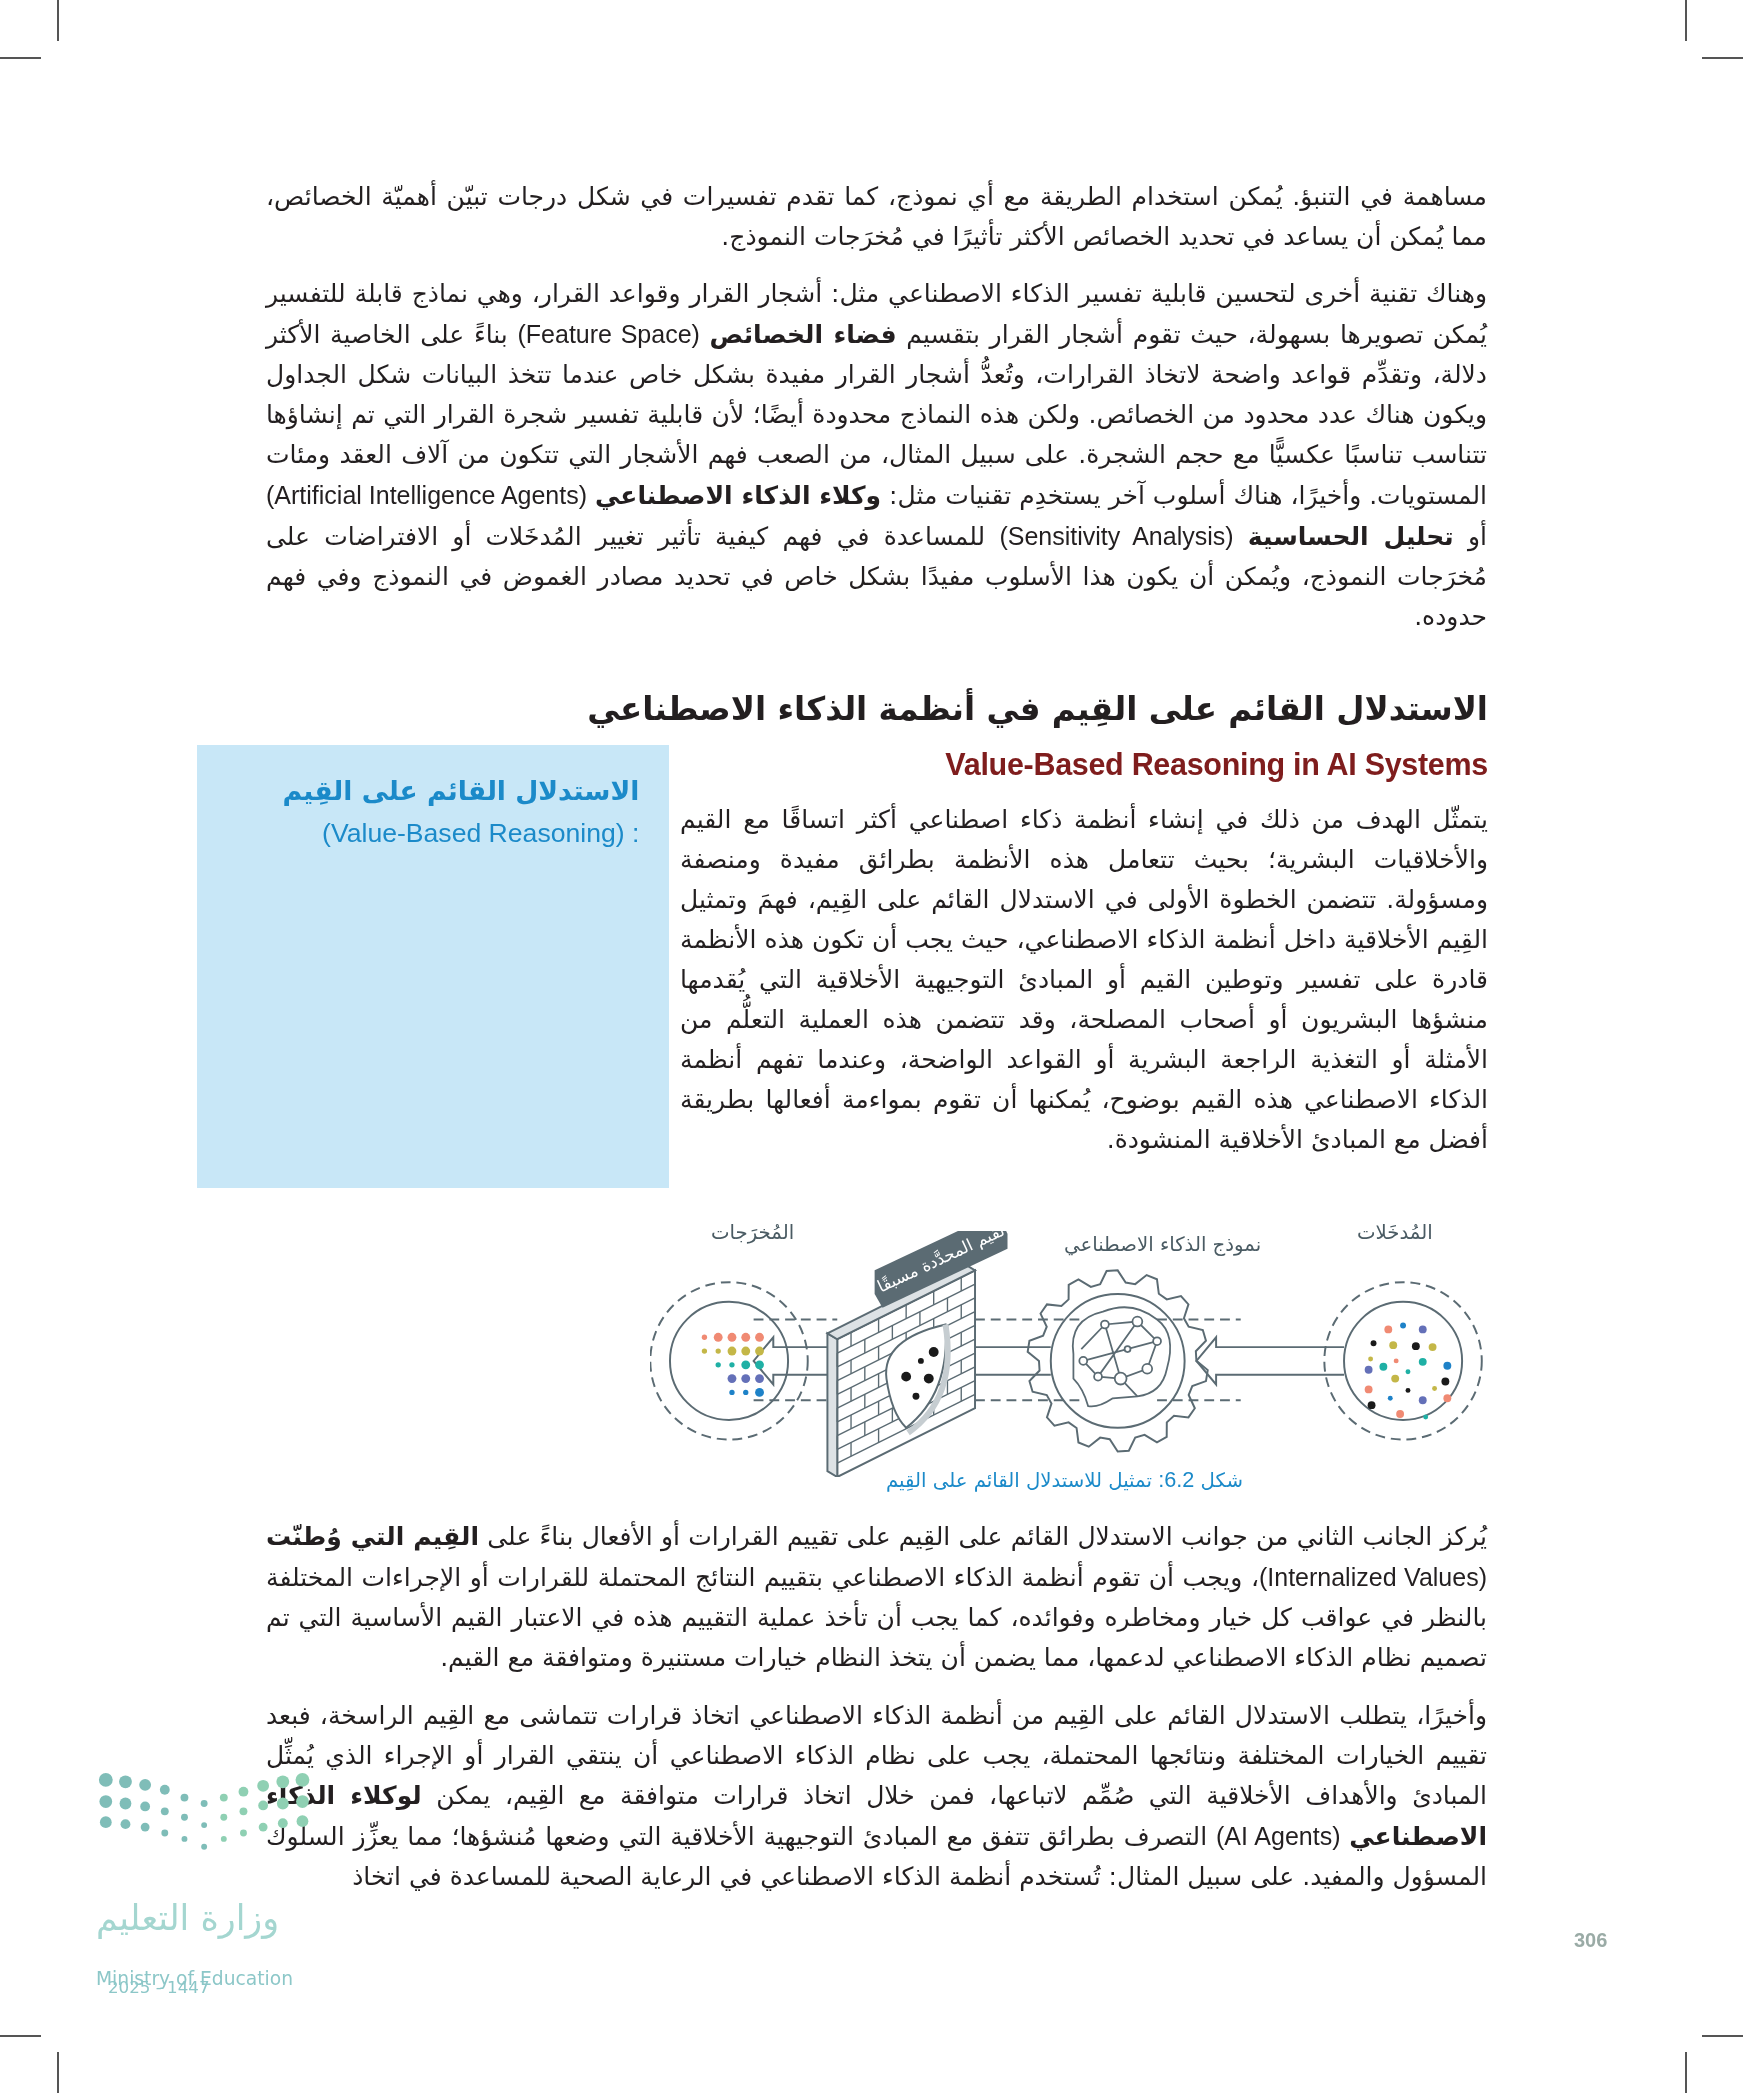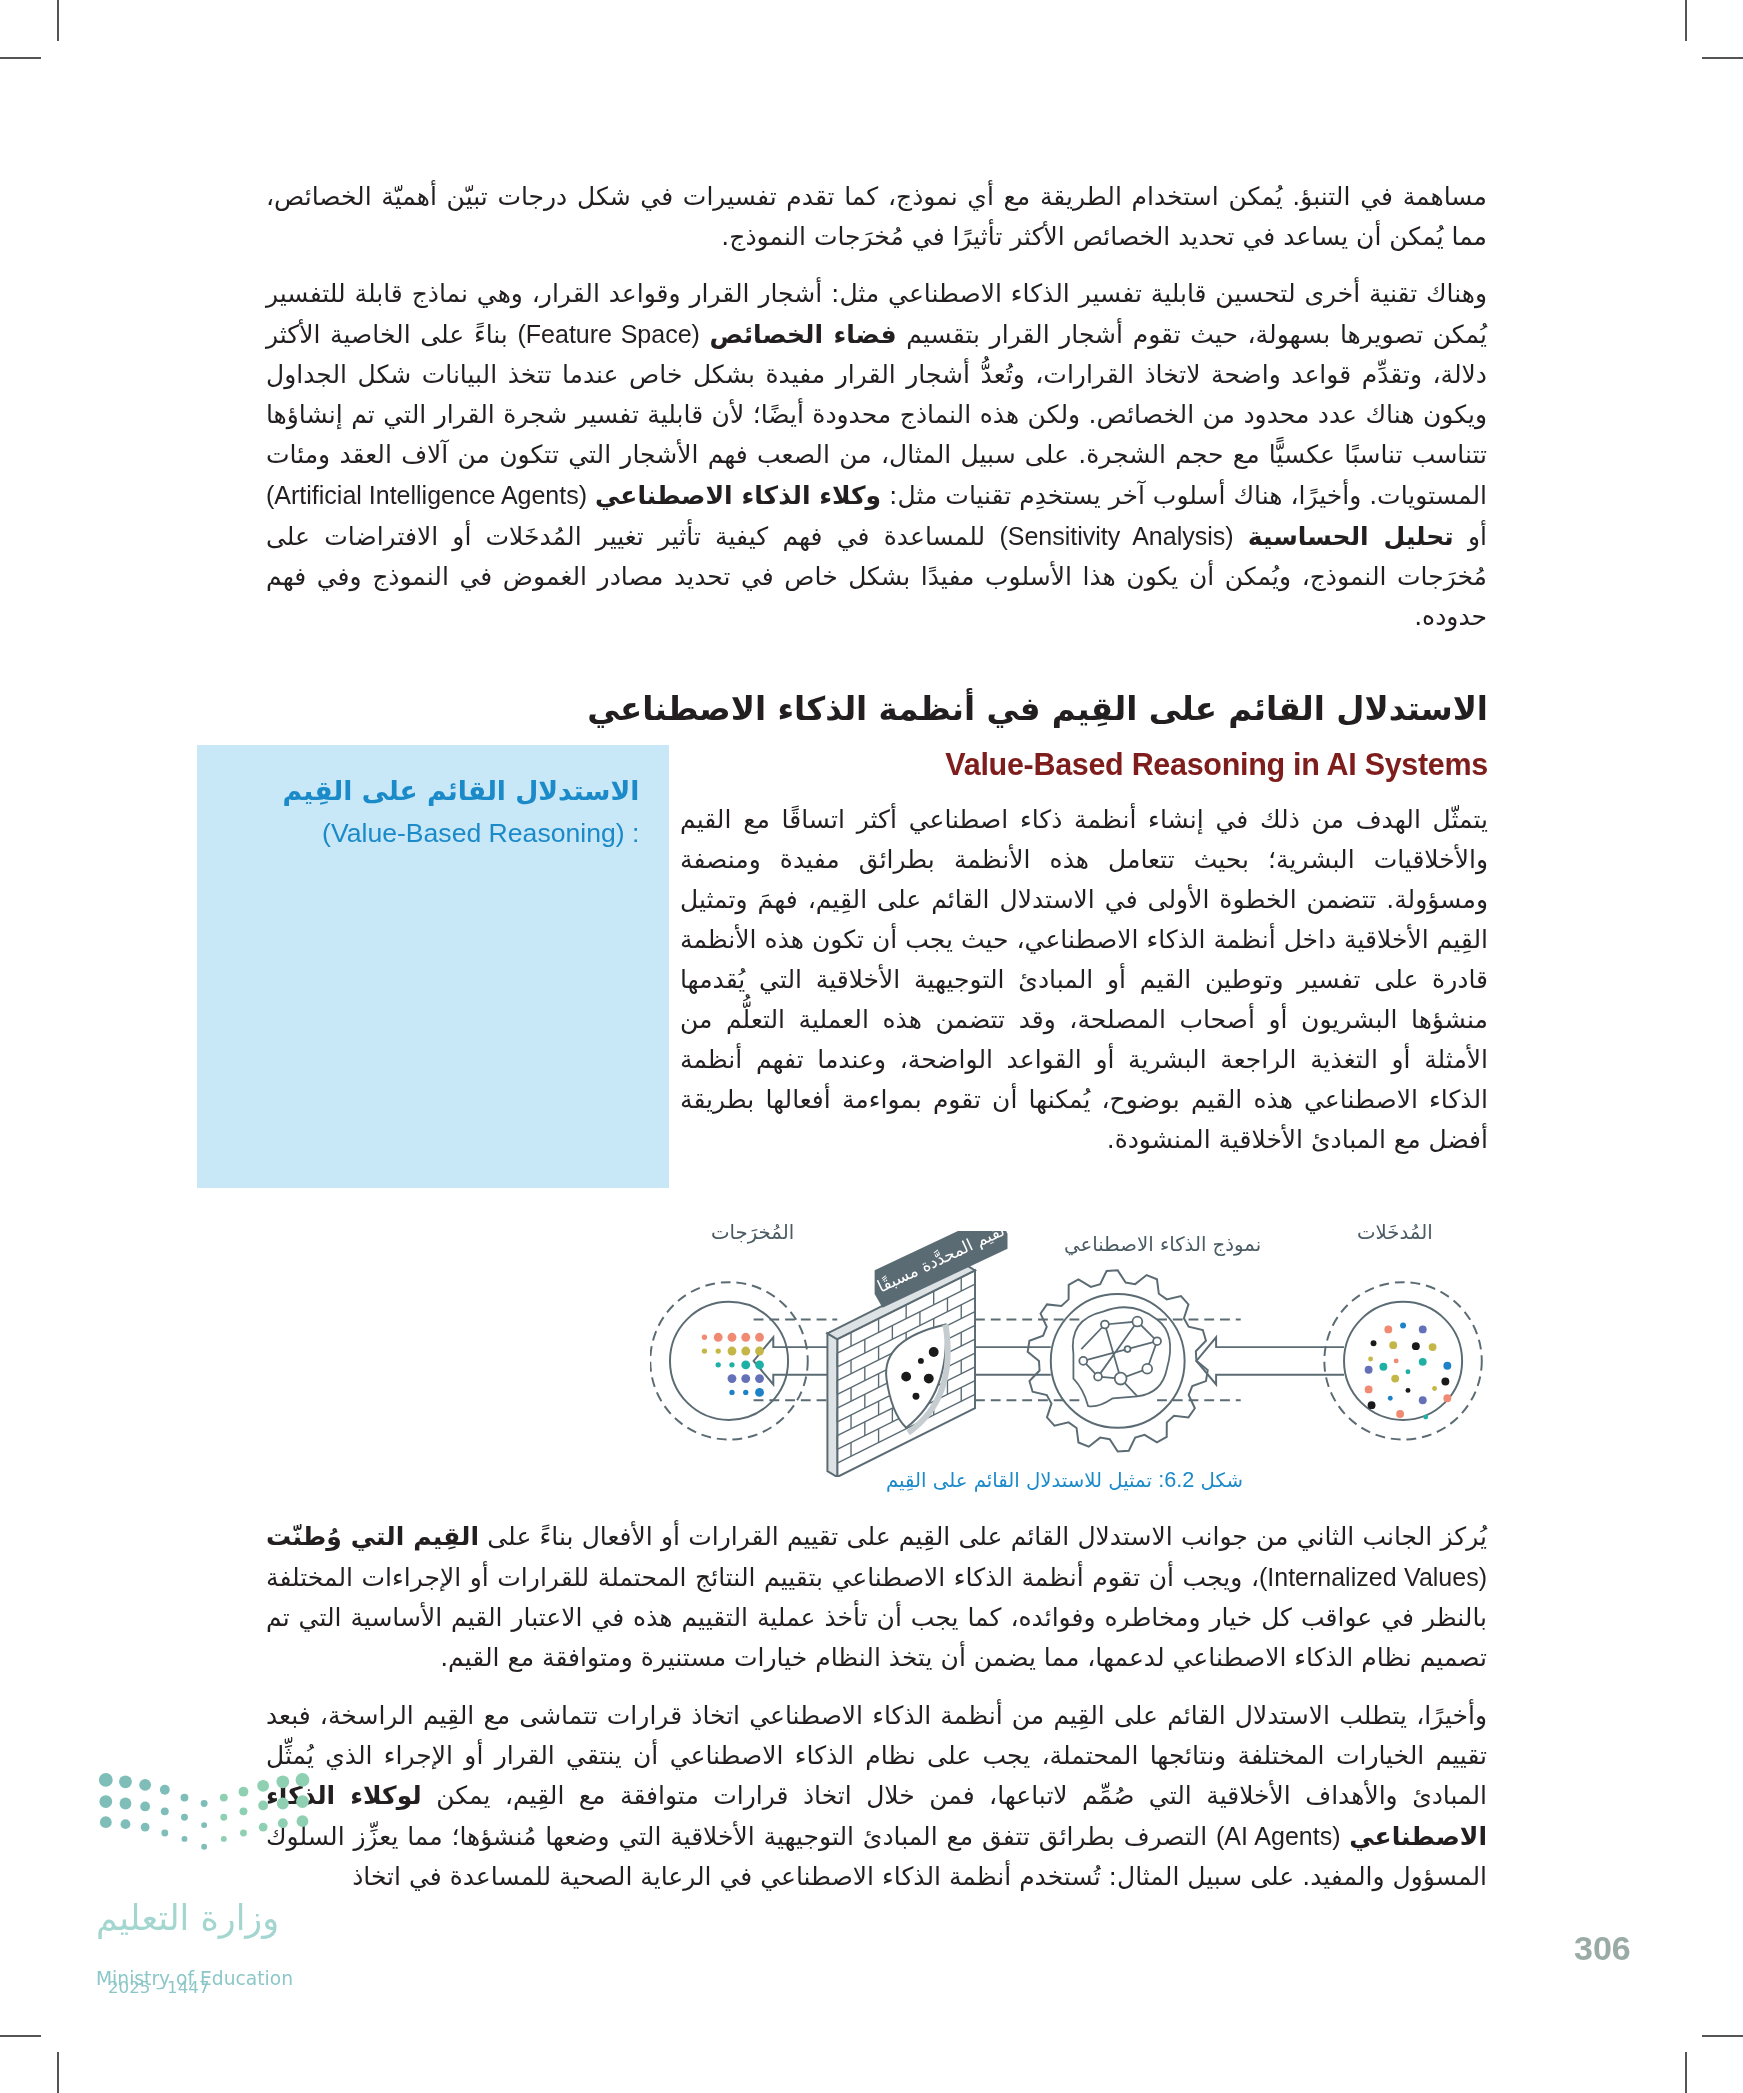--- a/index.html
+++ b/index.html
@@ -27,21 +27,21 @@
   .sidebox .t2 { position: absolute; right: 29.6px; top: 73px; font-family: "Liberation Sans", sans-serif;
                  font-size: 26.6px; font-weight: normal; color: #1b8ac9; direction: ltr; }
   .sidebox .body { position: absolute; right: 29.6px; top: 118px; width: 394px; direction: rtl;
                    text-align: justify; text-align-last: right; font-size: 25.6px; line-height: 42px;
                    color: #231f20; }
   .diagram { position: absolute; left: 650px; top: 1221px; width: 837px; height: 266px; }
   .dlabel { position: absolute; direction: rtl; font-size: 19.7px; color: #4a5b63; }
   .caption { position: absolute; left: 887px; top: 1463px; direction: rtl; font-size: 19.7px; color: #1b8ac9; }
   .caption .num { font-family: "Liberation Sans", sans-serif; font-size: 21.7px; }
   .pagenum { position: absolute; left: 1574px; top: 1929px; font-family: "Liberation Sans", sans-serif;
-             font-size: 34px; font-weight: bold; color: #9aaba6; }
+             font-size: 20px; font-weight: bold; color: #9aaba6; }
   .logo { position: absolute; left: 94px; top: 1768px; width: 236px; height: 256px; }
   .logo .ar { position: absolute; left: 2px; top: 130px; direction: rtl; font-size: 35px; color: #a4d6d0;
               letter-spacing: 2px; }
   .logo .en { position: absolute; left: 2px; top: 200px; font-family: "DejaVu Sans", sans-serif; font-size: 18.7px; color: #8cc7c8; }
   .logo .yr { position: absolute; left: 14px; top: 209px; font-family: "DejaVu Sans", sans-serif; font-size: 16.7px; color: #8cc7c8; }
 </style>
 </head>
 <body>
 
 <div class="crop" style="left:57px;top:0;width:1.5px;height:41px"></div>

